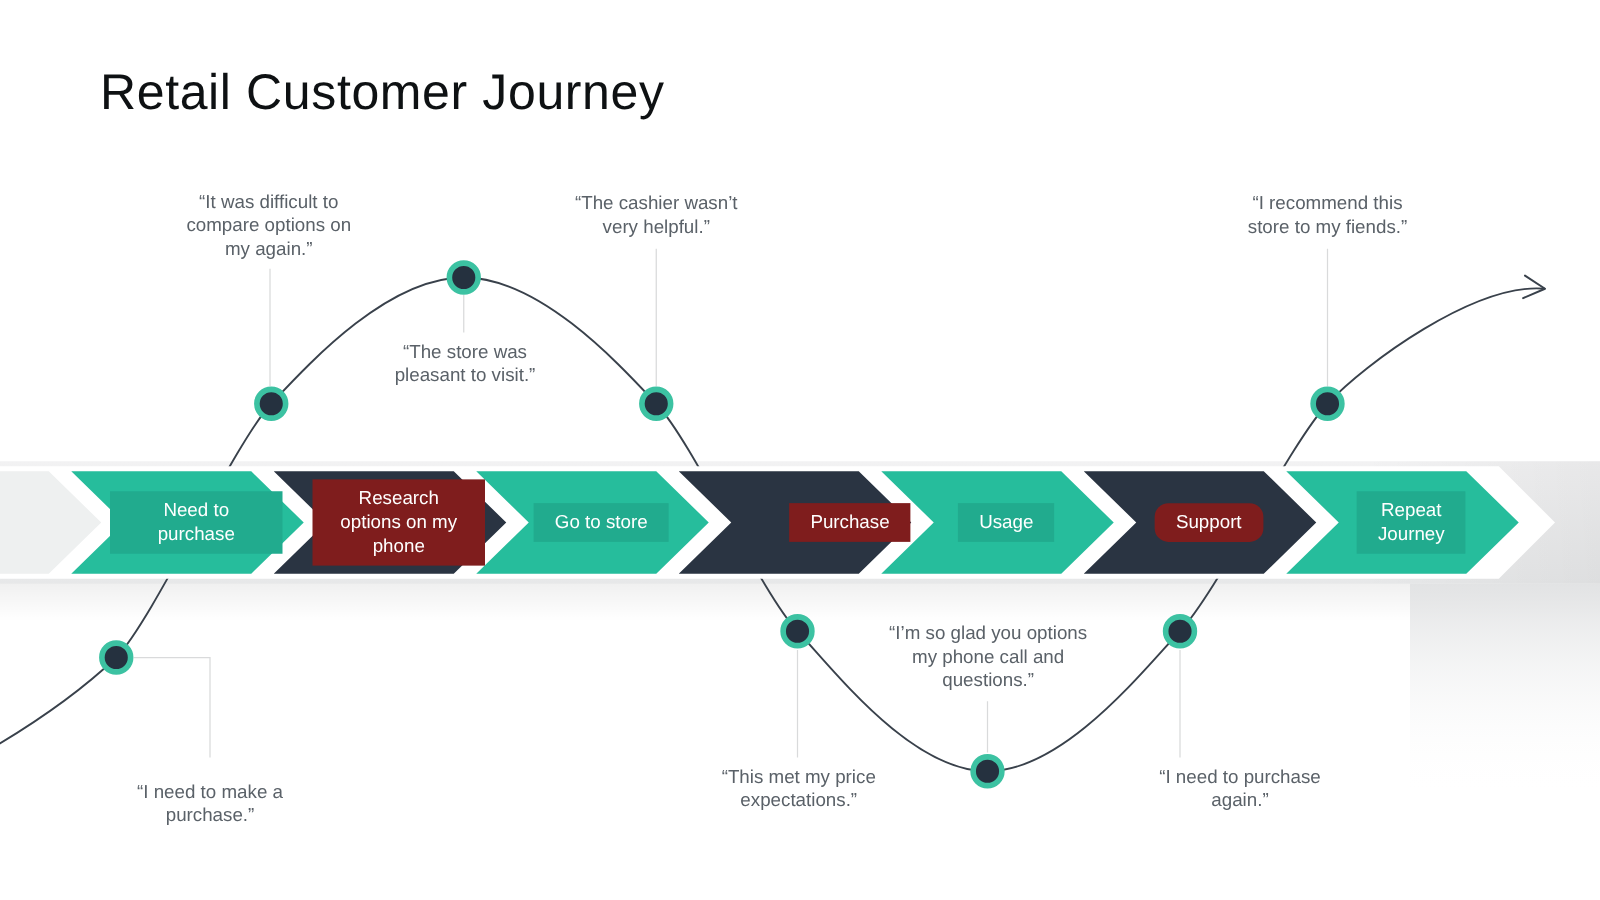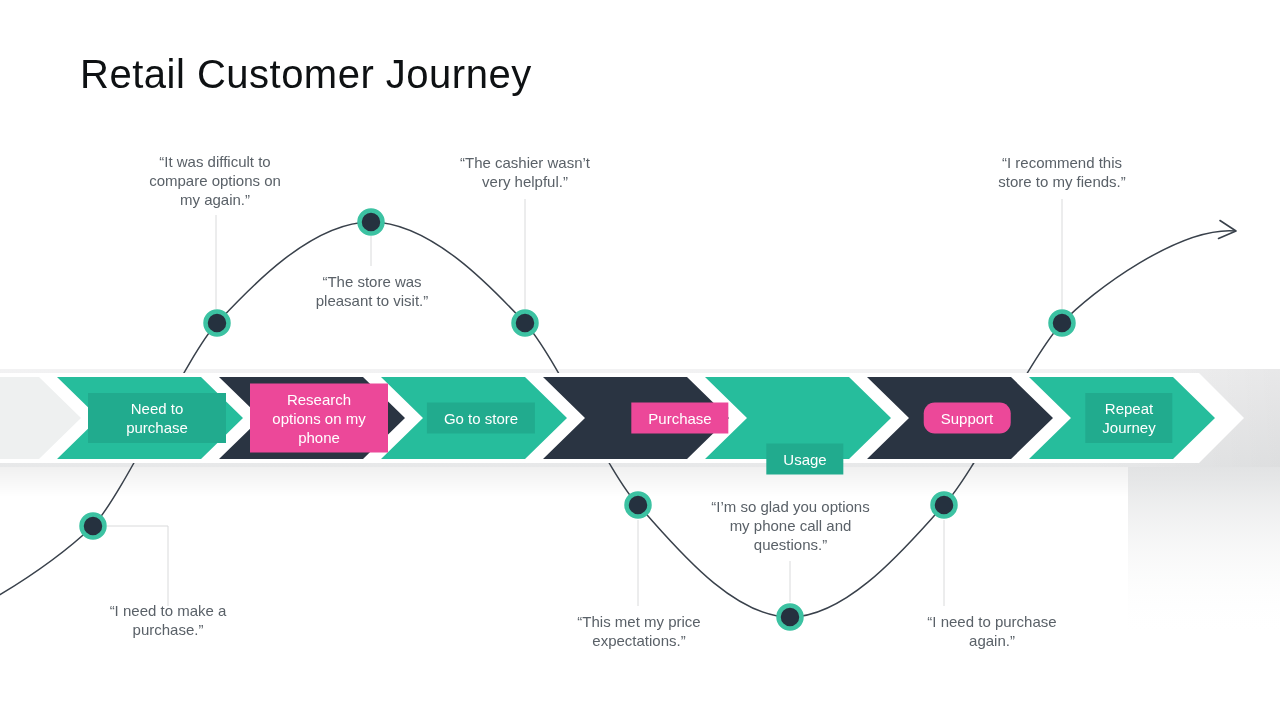--- a/index.html
+++ b/index.html
@@ -23,21 +23,21 @@
     text-align:center;font-weight:400;
   }
 
   .stage-label{
     position:absolute;top:418px;transform:translate(-50%,-50%);
     max-width:138px;box-sizing:border-box;
     padding:6px 17px;
     color:#ffffff;font-size:15px;line-height:19px;text-align:center;
   }
   .stage-label.teal{background:#21ab8e;}
-  .stage-label.navy{background:#ec4899;}
+  .stage-label.navy{background:#7f1d1d;}
 </style>
 </head>
 <body>
 
 <div class="stage">
 
   <svg class="scene" width="1280" height="720" viewBox="0 0 1280 720">
     <defs>
       <linearGradient id="bandGrad" x1="0" y1="0" x2="0" y2="1">
         <stop offset="0" stop-color="#f2f2f3"></stop>
@@ -105,26 +105,26 @@
     <circle cx="944" cy="505" r="11.5" fill="#25313f" stroke="#3cc2a2" stroke-width="4.5"></circle>
     <circle cx="1062" cy="323" r="11.5" fill="#25313f" stroke="#3cc2a2" stroke-width="4.5"></circle>
   </svg>
 
   <h1 class="title">Retail Customer Journey</h1>
 
   <div class="quote" style="left:140px;top:152px;width:150px;">“It was difficult to compare options on my again.”</div>
   <div class="quote" style="left:302px;top:272px;width:140px;">“The store was pleasant to visit.”</div>
   <div class="quote" style="left:987px;top:153px;width:150px;">“I recommend this store to my fiends.”</div>
   <div class="quote" style="left:445px;top:153px;width:160px;">“The cashier wasn’t very helpful.”</div>
-  <div class="quote" style="left:93px;top:601px;width:150px;">“I need to make a purchase.”</div>
+  <div class="quote" style="left:93px;top:624px;width:150px;">“I need to make a purchase.”</div>
   <div class="quote" style="left:564px;top:612px;width:150px;">“This met my price expectations.”</div>
   <div class="quote" style="left:708px;top:497px;width:165px;">“I’m so glad you options my phone call and questions.”</div>
   <div class="quote" style="left:912px;top:612px;width:160px;">“I need to purchase again.”</div>
 
   <div class="stage-label teal" style="left:157px;">Need to purchase</div>
   <div class="stage-label navy" style="left:319px;">Research options on my phone</div>
   <div class="stage-label teal" style="left:481px;">Go to store</div>
   <div class="stage-label navy" style="left:680px;">Purchase</div>
-  <div class="stage-label teal" style="left:805px;margin-top:41px;">Usage</div>
+  <div class="stage-label teal" style="left:805px;">Usage</div>
   <div class="stage-label navy" style="left:967px;border-radius:11px;">Support</div>
   <div class="stage-label teal" style="left:1129px;">Repeat Journey</div>
 
 </div>
 
 </body></html>

